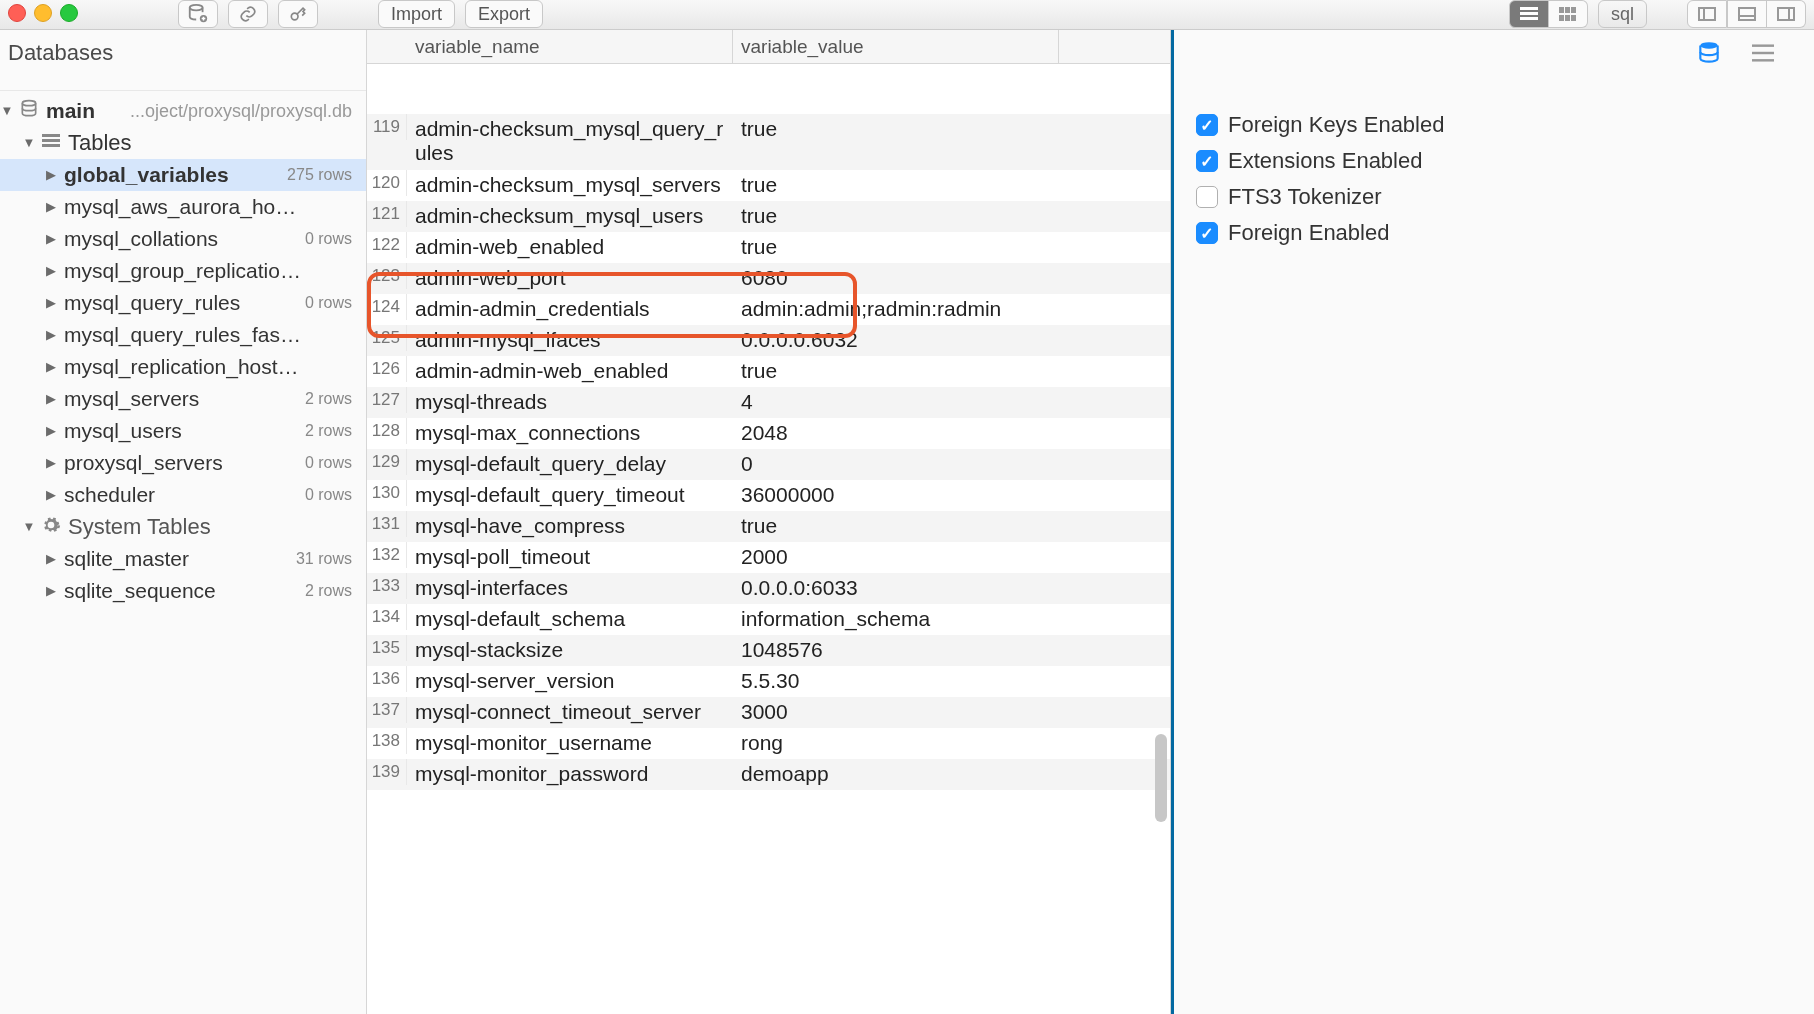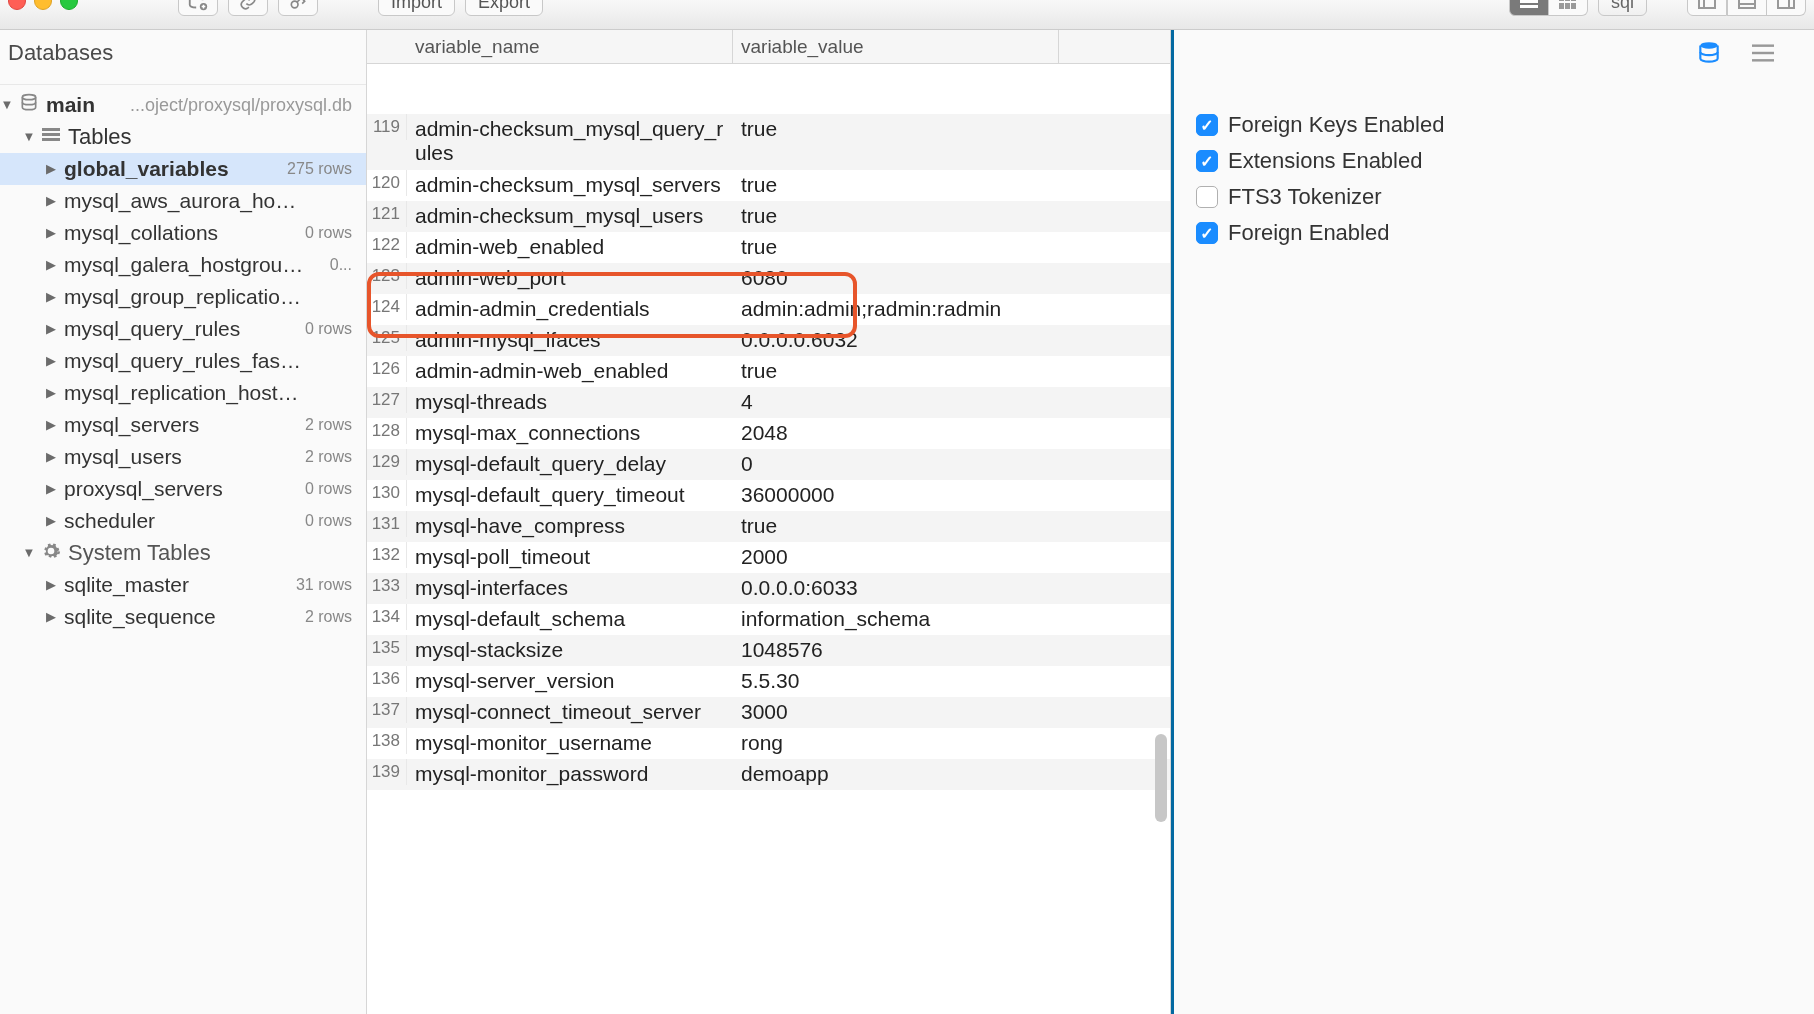--- a/index.html
+++ b/index.html
@@ -1,38 +1,38 @@
 <!DOCTYPE html>
 <html><head>
 <meta charset="utf-8">
 <style>
 * { box-sizing: border-box; margin: 0; padding: 0; }
 body { font-family: -apple-system, 'Helvetica Neue', Arial, sans-serif; font-size: 20px; color: #333; background: #fff; width: 1814px; height: 1014px; overflow: hidden; }
 
-.toolbar { height: 30px; background: linear-gradient(to bottom, #f8f8f8, #e8e8e8); border-bottom: 1px solid #ccc; display: flex; align-items: flex-start; padding: 0 8px; gap: 10px; overflow: hidden; position: relative; }
+.toolbar { height: 30px; background: linear-gradient(to bottom, #f8f8f8, #e8e8e8); border-bottom: 1px solid #ccc; display: flex; align-items: flex-start; padding: 12px 8px; gap: 10px; overflow: hidden; position: relative; }
 .traffic { display: flex; gap: 8px; margin-top: 0; align-items: flex-start; position: relative; top: -8px; }
 .dot { width: 18px; height: 18px; border-radius: 50%; }
 .dot.red { background: #ff5f56; border: 1px solid #e0443e; }
 .dot.yellow { background: #ffbd2e; border: 1px solid #dea123; }
 .dot.green { background: #27c93f; border: 1px solid #1aab29; }
 
 .tbtn { display:inline-flex; align-items:center; justify-content:center; background: #fafafa; border:1px solid #c8c8c8; border-radius: 6px; height: 28px; padding: 0 12px; color:#555; font-size:18px; position: relative; top:-12px; }
 .tbtn.icon { width: 40px; padding:0; font-size:20px; color:#777; }
 .spacer { flex: 1; }
 .seg { display:inline-flex; position:relative; top:-12px; }
 .seg .tb { border:1px solid #c8c8c8; background:#fafafa; height:28px; padding:0 10px; display:flex; align-items:center; color:#777; font-size:16px; }
 .seg .tb:first-child { border-radius:6px 0 0 6px; }
 .seg .tb:last-child  { border-radius:0 6px 6px 0; border-left:none; }
 .seg .tb.active { background:#7a7a7a; color:#fff; }
 .sqltag { border:1px solid #c8c8c8; border-radius:6px; height:28px; padding:0 12px; display:flex; align-items:center; color:#666; font-size:18px; position:relative; top:-12px; }
 
 .main { display:flex; height: calc(100% - 30px); }
 
 .sidebar { width: 367px; border-right: 1px solid #d6d6d6; background:#fafafa; overflow:hidden; }
-.sidebar h2 { font-size:22px; font-weight:500; color:#4a4a4a; padding:10px 8px 18px 8px; border-bottom:1px solid #e8e8e8; }
+.sidebar h2 { font-size:22px; font-weight:500; color:#4a4a4a; padding:10px 8px 24px 8px; border-bottom:1px solid #e8e8e8; }
 .tree { padding: 4px 0; }
 .tree .row { display:flex; align-items:center; height:32px; padding: 0 6px; white-space:nowrap; }
 .tree .row.selected { background:#d6e6fb; }
 .tree .disc { width:14px; display:inline-block; text-align:center; color:#6b6b6b; font-size:13px; transform: translateY(-1px); }
 .tree .disc.down::before { content: "▼"; }
 .tree .disc.right::before { content: "▶"; }
 .tree .indent1 { padding-left: 0px; }
 .tree .indent2 { padding-left: 22px; }
 .tree .indent3 { padding-left: 44px; }
 .tree .label { font-size:21px; color:#333; margin-left:6px; font-weight:400; overflow:hidden; text-overflow:ellipsis; max-width: 240px; }
@@ -197,25 +197,20 @@
             <span class="disc right"></span>
             <span class="label">mysql_aws_aurora_hostgr...</span>
           </div>
           <div class="row indent3">
             <span class="disc right"></span>
             <span class="label">mysql_collations</span>
             <span class="meta">0 rows</span>
           </div>
           <div class="row indent3">
             <span class="disc right"></span>
-            <span class="label">mysql_galera_hostgroups</span>
-            <span class="meta">0...</span>
-          </div>
-          <div class="row indent3">
-            <span class="disc right"></span>
             <span class="label">mysql_group_replication_...</span>
           </div>
           <div class="row indent3">
             <span class="disc right"></span>
             <span class="label">mysql_query_rules</span>
             <span class="meta">0 rows</span>
           </div>
           <div class="row indent3">
             <span class="disc right"></span>
             <span class="label">mysql_query_rules_fast_ro...</span>

